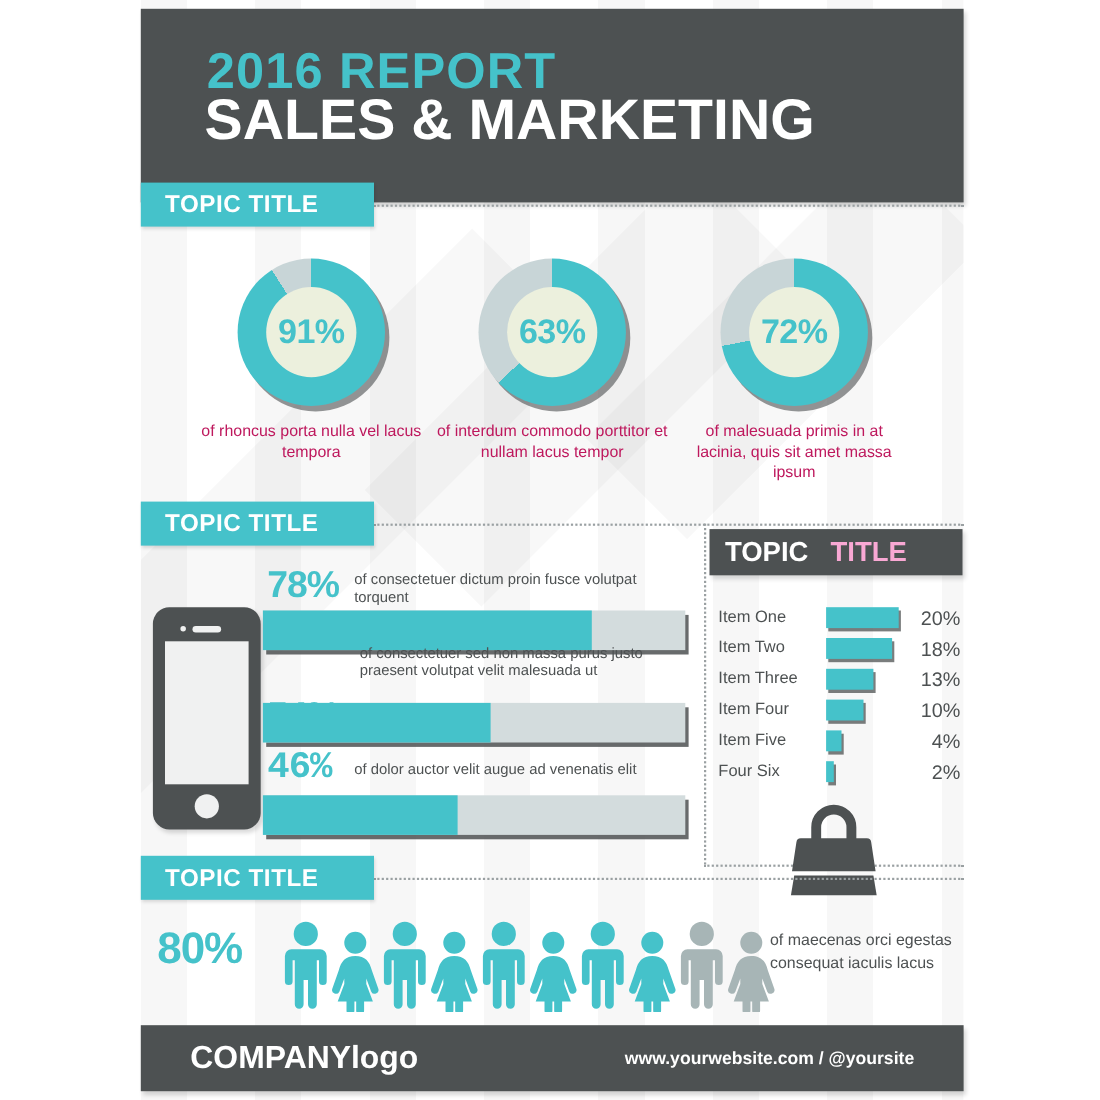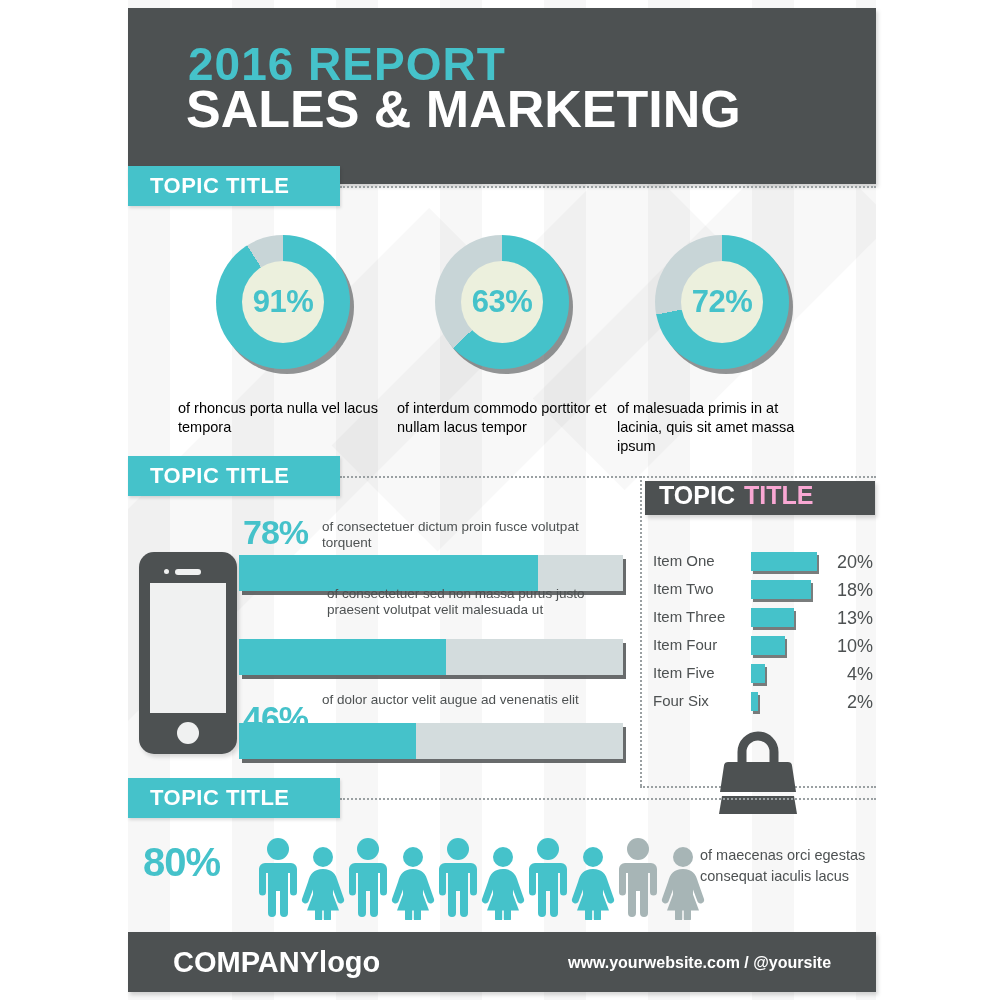--- a/index.html
+++ b/index.html
@@ -37,40 +37,40 @@
 
   
   .donut-wrap{position:absolute;}
   .donut{position:relative;width:134px;height:134px;border-radius:50%;}
   .donut .shadow{position:absolute;left:4px;top:5px;width:134px;height:134px;border-radius:50%;
                  background:rgba(60,64,66,0.55);}
   .donut .ring{position:absolute;left:0;top:0;width:134px;height:134px;border-radius:50%;}
   .donut .hole{position:absolute;left:26px;top:26px;width:82px;height:82px;border-radius:50%;
                background:#ecf0dd;display:flex;align-items:center;justify-content:center;}
   .donut .pct{font-size:31px;font-weight:bold;color:#45c2ca;letter-spacing:-0.5px;}
-  .donut-cap{position:absolute;width:210px;font-size:14.5px;color:#000000;
-             line-height:19px;margin-top:16px;}
+  .donut-cap{position:absolute;width:210px;text-align:center;font-size:14.5px;color:#be185d;
+             line-height:19px;}
 
   
   .phone{position:absolute;left:139px;top:552px;width:98px;height:202px;background:#4d5152;
          border-radius:15px;box-shadow:2px 3px 4px rgba(0,0,0,0.15);}
   .phone .scr{position:absolute;left:11px;top:31px;width:76px;height:130px;background:#f0f1f1;}
   .phone .cam{position:absolute;left:25px;top:17px;width:5px;height:5px;border-radius:50%;background:#f0f1f1;}
   .phone .spk{position:absolute;left:36px;top:17px;width:26px;height:6px;border-radius:3px;background:#f0f1f1;}
   .phone .hom{position:absolute;left:38px;top:170px;width:22px;height:22px;border-radius:50%;background:#f0f1f1;}
 
   
   .pbar{position:absolute;height:36px;background:#d3dcdd;box-shadow:3px 4px 0 rgba(77,81,82,0.85);}
   .pbar .fill{position:absolute;left:0;top:0;height:36px;background:#45c2ca;}
   .pstat{position:absolute;font-size:34px;font-weight:bold;color:#45c2ca;letter-spacing:-1px;}
   .ptext{position:absolute;font-size:13.5px;color:#4d5152;line-height:16px;}
 
   
-  .rhdr{position:absolute;left:645px;top:481px;width:230px;height:34px;background:#4d5152;
-        display:flex;align-items:flex-start;box-shadow:2px 3px 4px rgba(0,0,0,0.15);}
+  .rhdr{position:absolute;left:645px;top:481px;width:230px;height:42px;background:#4d5152;
+        display:flex;align-items:center;box-shadow:2px 3px 4px rgba(0,0,0,0.15);gap:11px;}
   .rhdr .t1{padding-left:14px;font-size:25px;font-weight:bold;color:#ffffff;}
   .rhdr .t2{padding-left:9px;font-size:25px;font-weight:bold;color:#f9a8d4;}
   .ritem{position:absolute;left:653px;height:28px;}
   .ritem .lbl{position:absolute;left:0;top:4px;width:92px;font-size:15px;color:#4d5152;}
   .ritem .rb{position:absolute;left:98px;top:4px;height:19px;background:#45c2ca;
              box-shadow:2px 3px 0 rgba(77,81,82,0.75);}
   .ritem .val{position:absolute;left:172px;top:4px;width:48px;text-align:right;
               font-size:18px;color:#4d5152;}
 
   
@@ -164,21 +164,21 @@
   <div class="pbar" style="left:239px;top:555px;width:384px;">
     <div class="fill" style="width:299px;"></div>
   </div>
 
   <div class="pstat" style="left:243px;top:632px;">54%</div>
   <div class="ptext" style="left:327px;top:586px;width:292px;">of consectetuer sed non massa purus justo praesent volutpat velit malesuada ut</div>
   <div class="pbar" style="left:239px;top:639px;width:384px;">
     <div class="fill" style="width:207px;"></div>
   </div>
 
-  <div class="pstat" style="left:243px;top:699px;">46%</div>
+  <div class="pstat" style="left:243px;top:679px;font-family:Liberation Mono, monospace;">46%</div>
   <div class="ptext" style="left:322px;top:692px;width:300px;">of dolor auctor velit augue ad venenatis elit</div>
   <div class="pbar" style="left:239px;top:723px;width:384px;">
     <div class="fill" style="width:177px;"></div>
   </div>
 
   <div class="rhdr">
     <span class="t1">TOPIC</span>
     <span class="t2">TITLE</span>
   </div>
 

